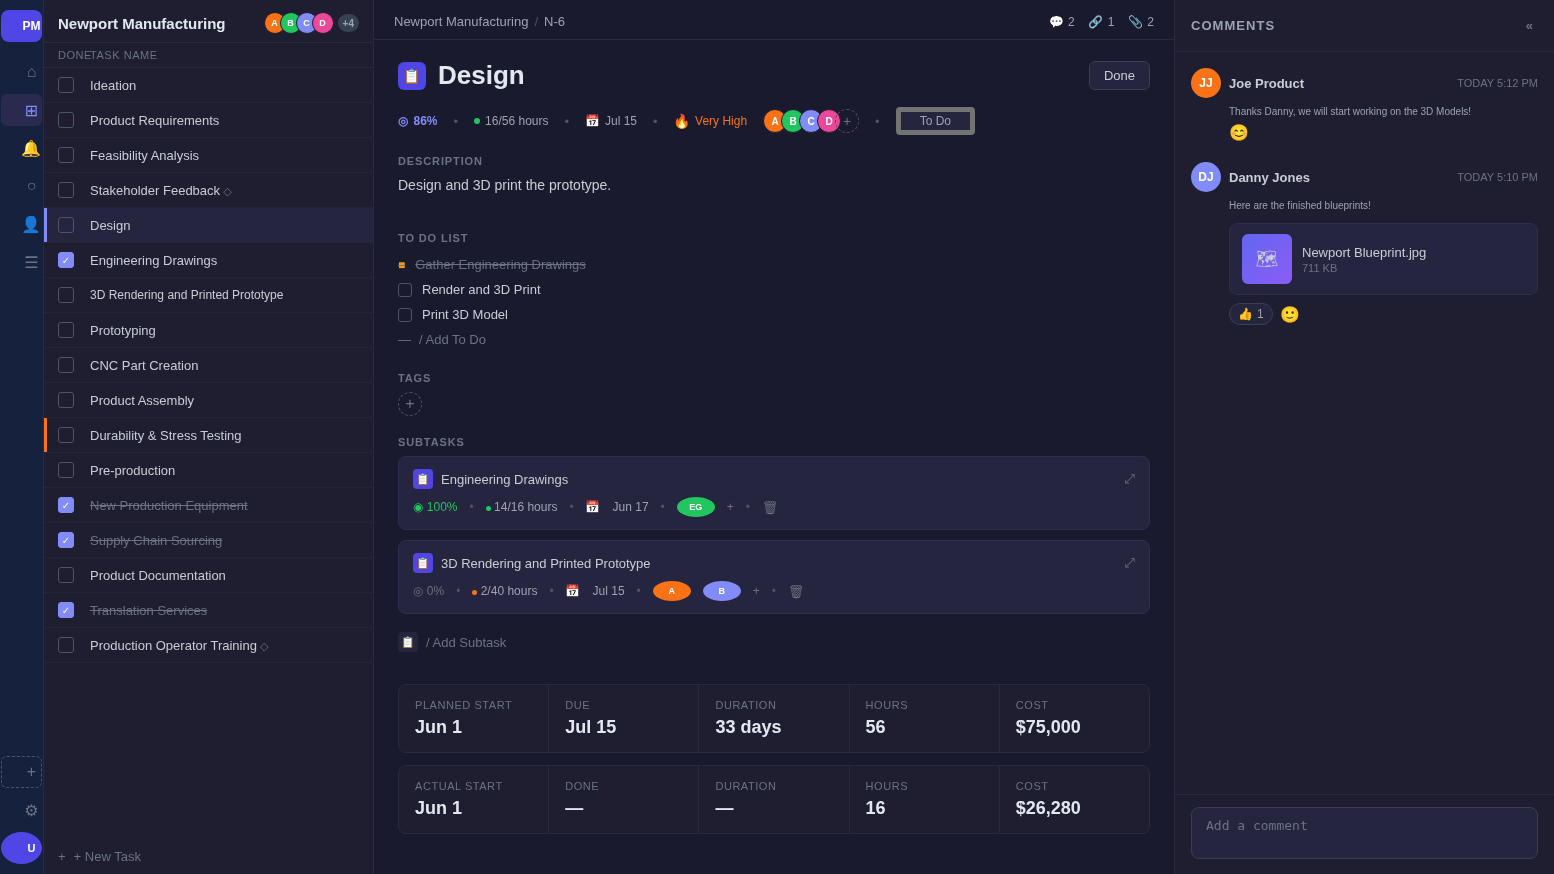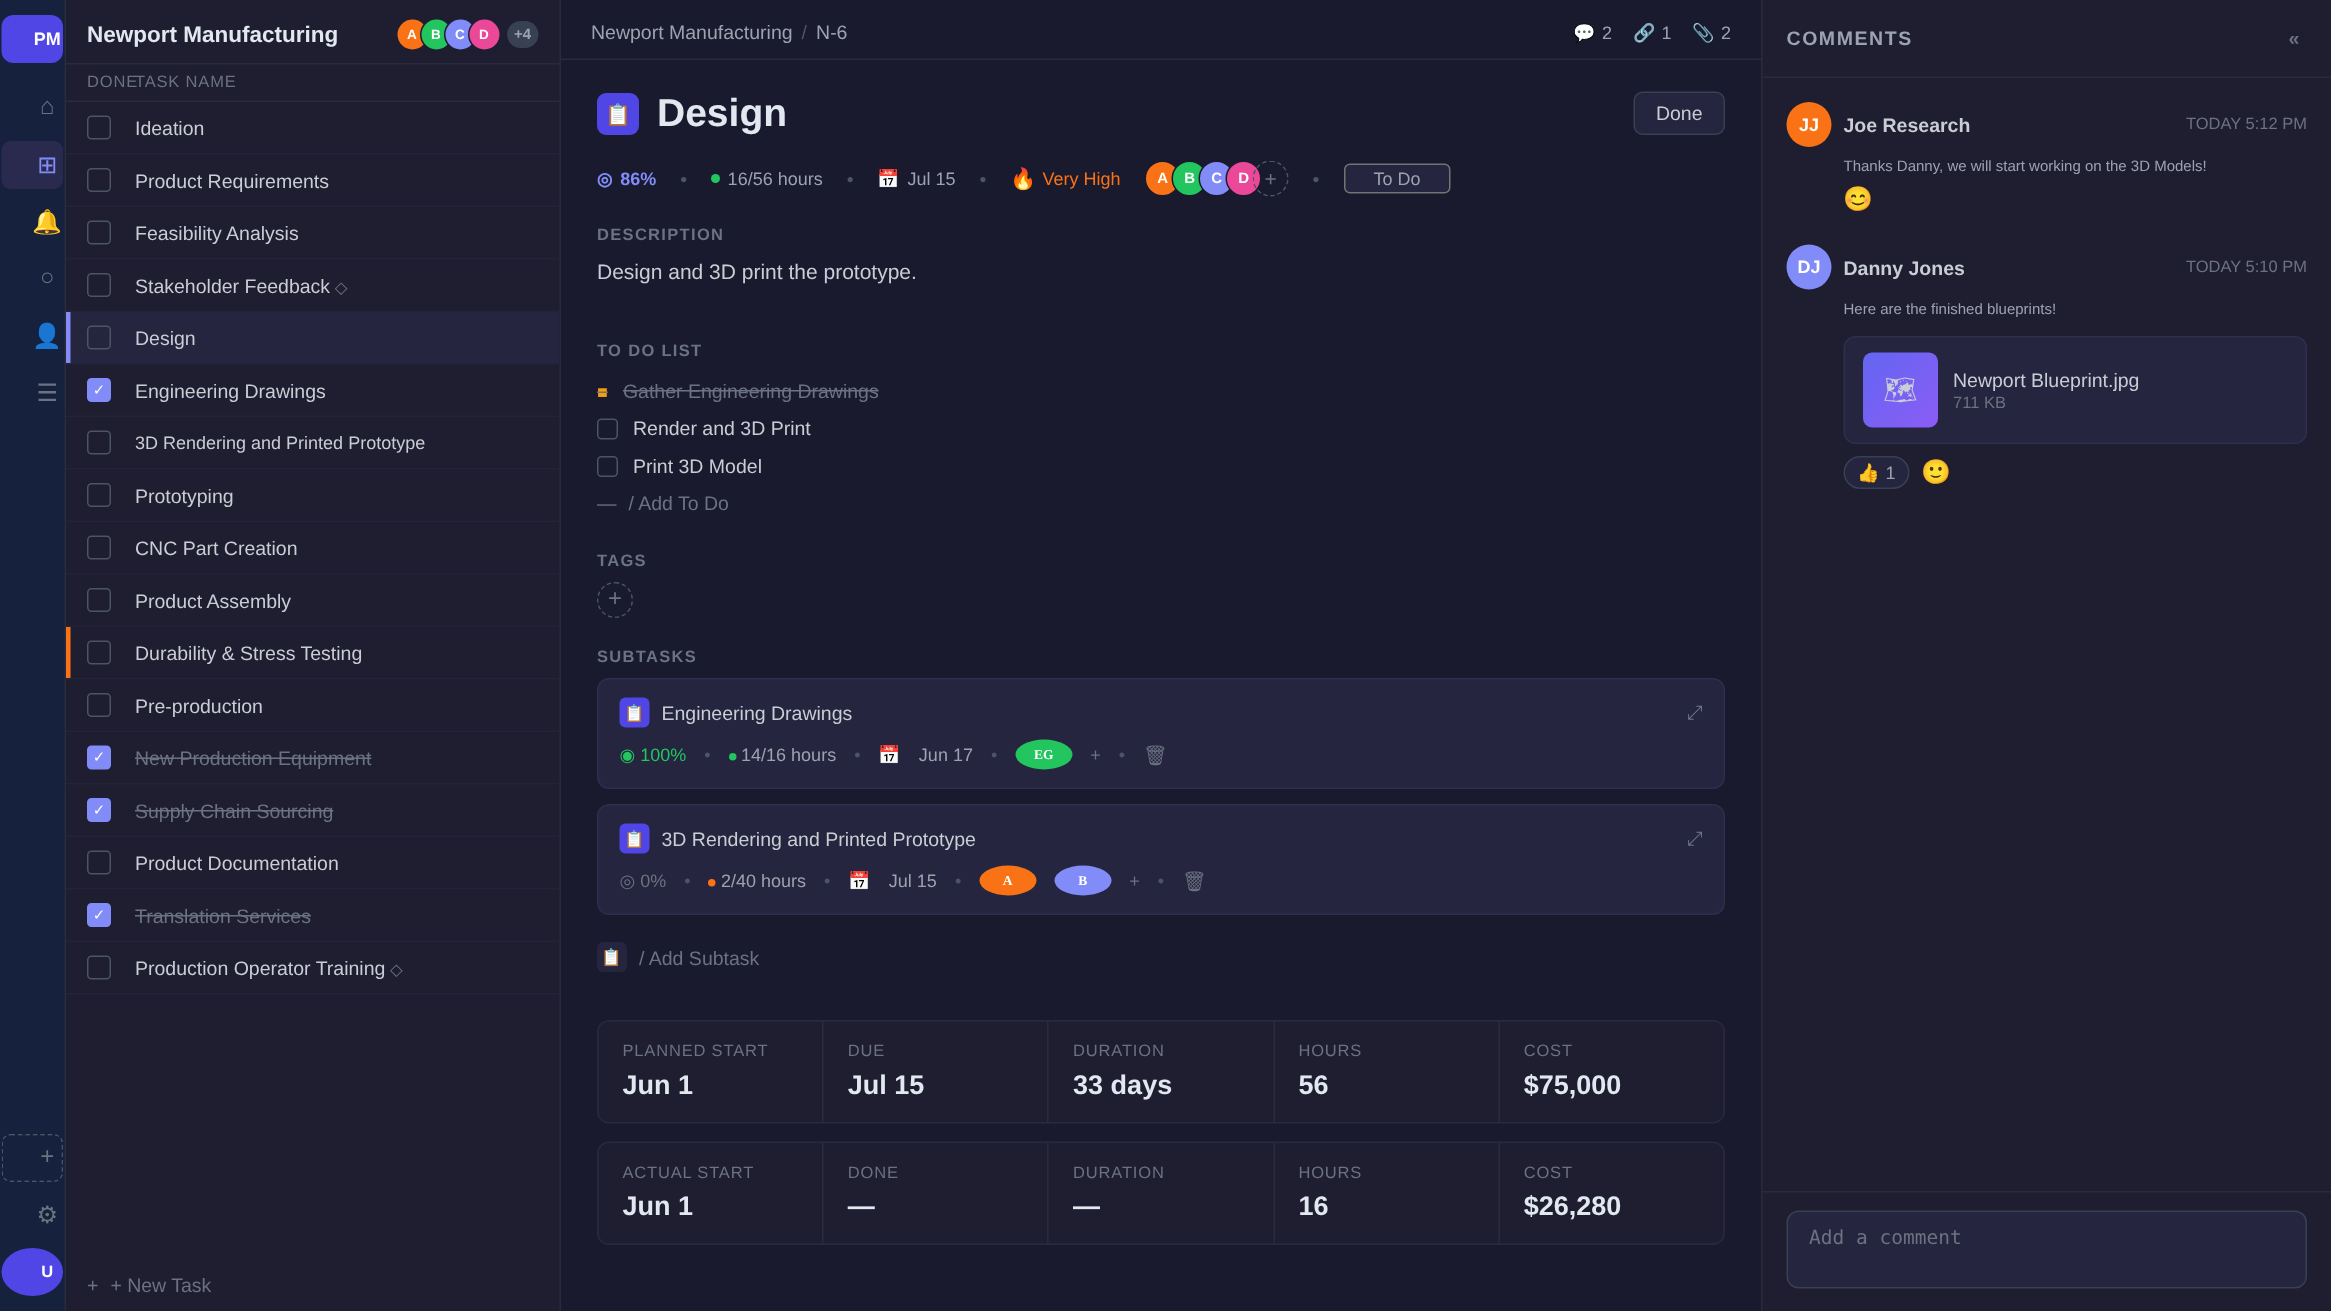--- a/index.html
+++ b/index.html
@@ -267,21 +267,21 @@
       display: flex;
       align-items: center;
       gap: 4px;
       color: #f97316;
       font-size: 12px;
       font-weight: 500;
     }
     .priority-dot { font-size: 14px; }
     .status-badge {
       background: #252540;
-      border: 1px solid #737373;
+      border: 5px solid #737373;
       border-radius: 4px;
       padding: 2px 19px;
       font-size: 12px;
       color: #9ca3af;
     }
     .avatar-group { display: flex; align-items: center; }
     .avatar-md {
       width: 24px;
       height: 24px;
       border-radius: 50%;
@@ -407,21 +407,20 @@
     .subtask-avatar {
       width: 38px;
       height: 20px;
       border-radius: 50%;
       font-size: 9px;
       display: flex;
       align-items: center;
       justify-content: center;
       font-weight: 600;
       color: white;
-      font-family: Liberation Serif, serif;
     }
     .subtask-add { color: #6b7280; font-size: 12px; cursor: pointer; }
     .subtask-delete { color: #6b7280; font-size: 13px; cursor: pointer; }
     .add-subtask {
       display: flex;
       align-items: center;
       gap: 8px;
       padding: 8px 0;
       color: #6b7280;
       font-size: 13px;
@@ -906,21 +905,21 @@
   <div class="comments-header">
     <span>COMMENTS</span>
     <span class="collapse-btn">«</span>
   </div>
   <div class="comments-list">
 
     <div class="comment-item">
       <div class="comment-header">
         <div class="comment-author-row">
           <div class="comment-avatar" style="background:#f97316;">JJ</div>
-          <span class="comment-author">Joe Research</span>
+          <span class="comment-author">Joe Product</span>
         </div>
         <span class="comment-time">TODAY 5:12 PM</span>
       </div>
       <div class="comment-text">Thanks Danny, we will start working on the 3D Models!</div>
       <div class="comment-emoji">😊</div>
     </div>
 
     <div class="comment-item">
       <div class="comment-header">
         <div class="comment-author-row">

